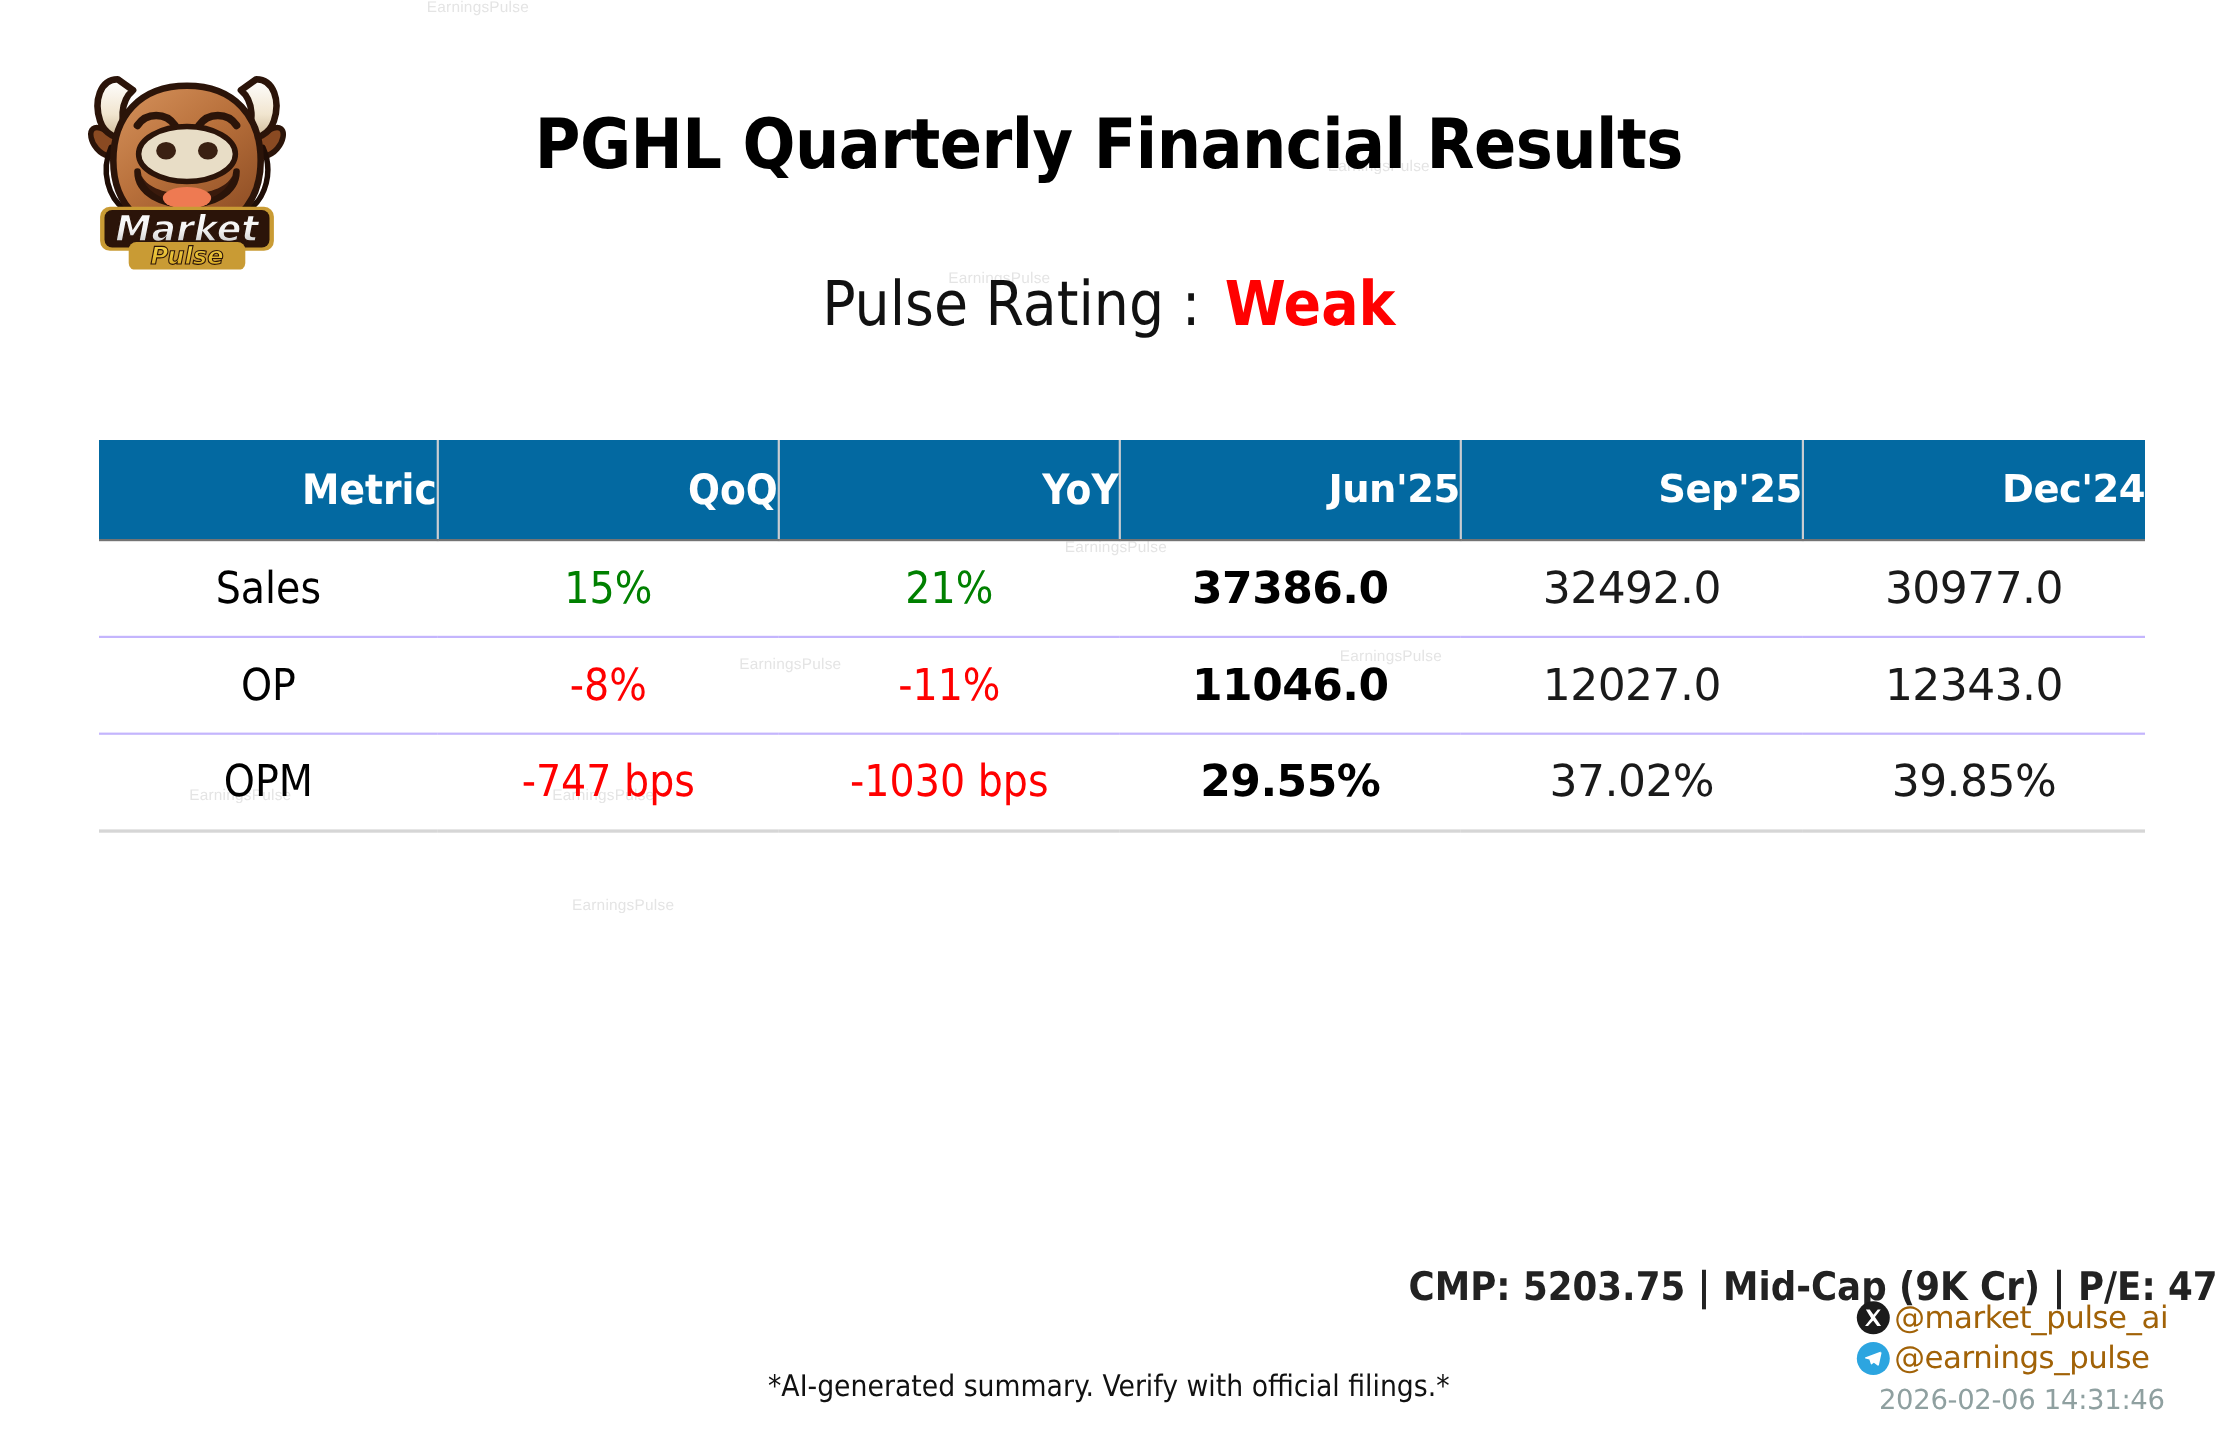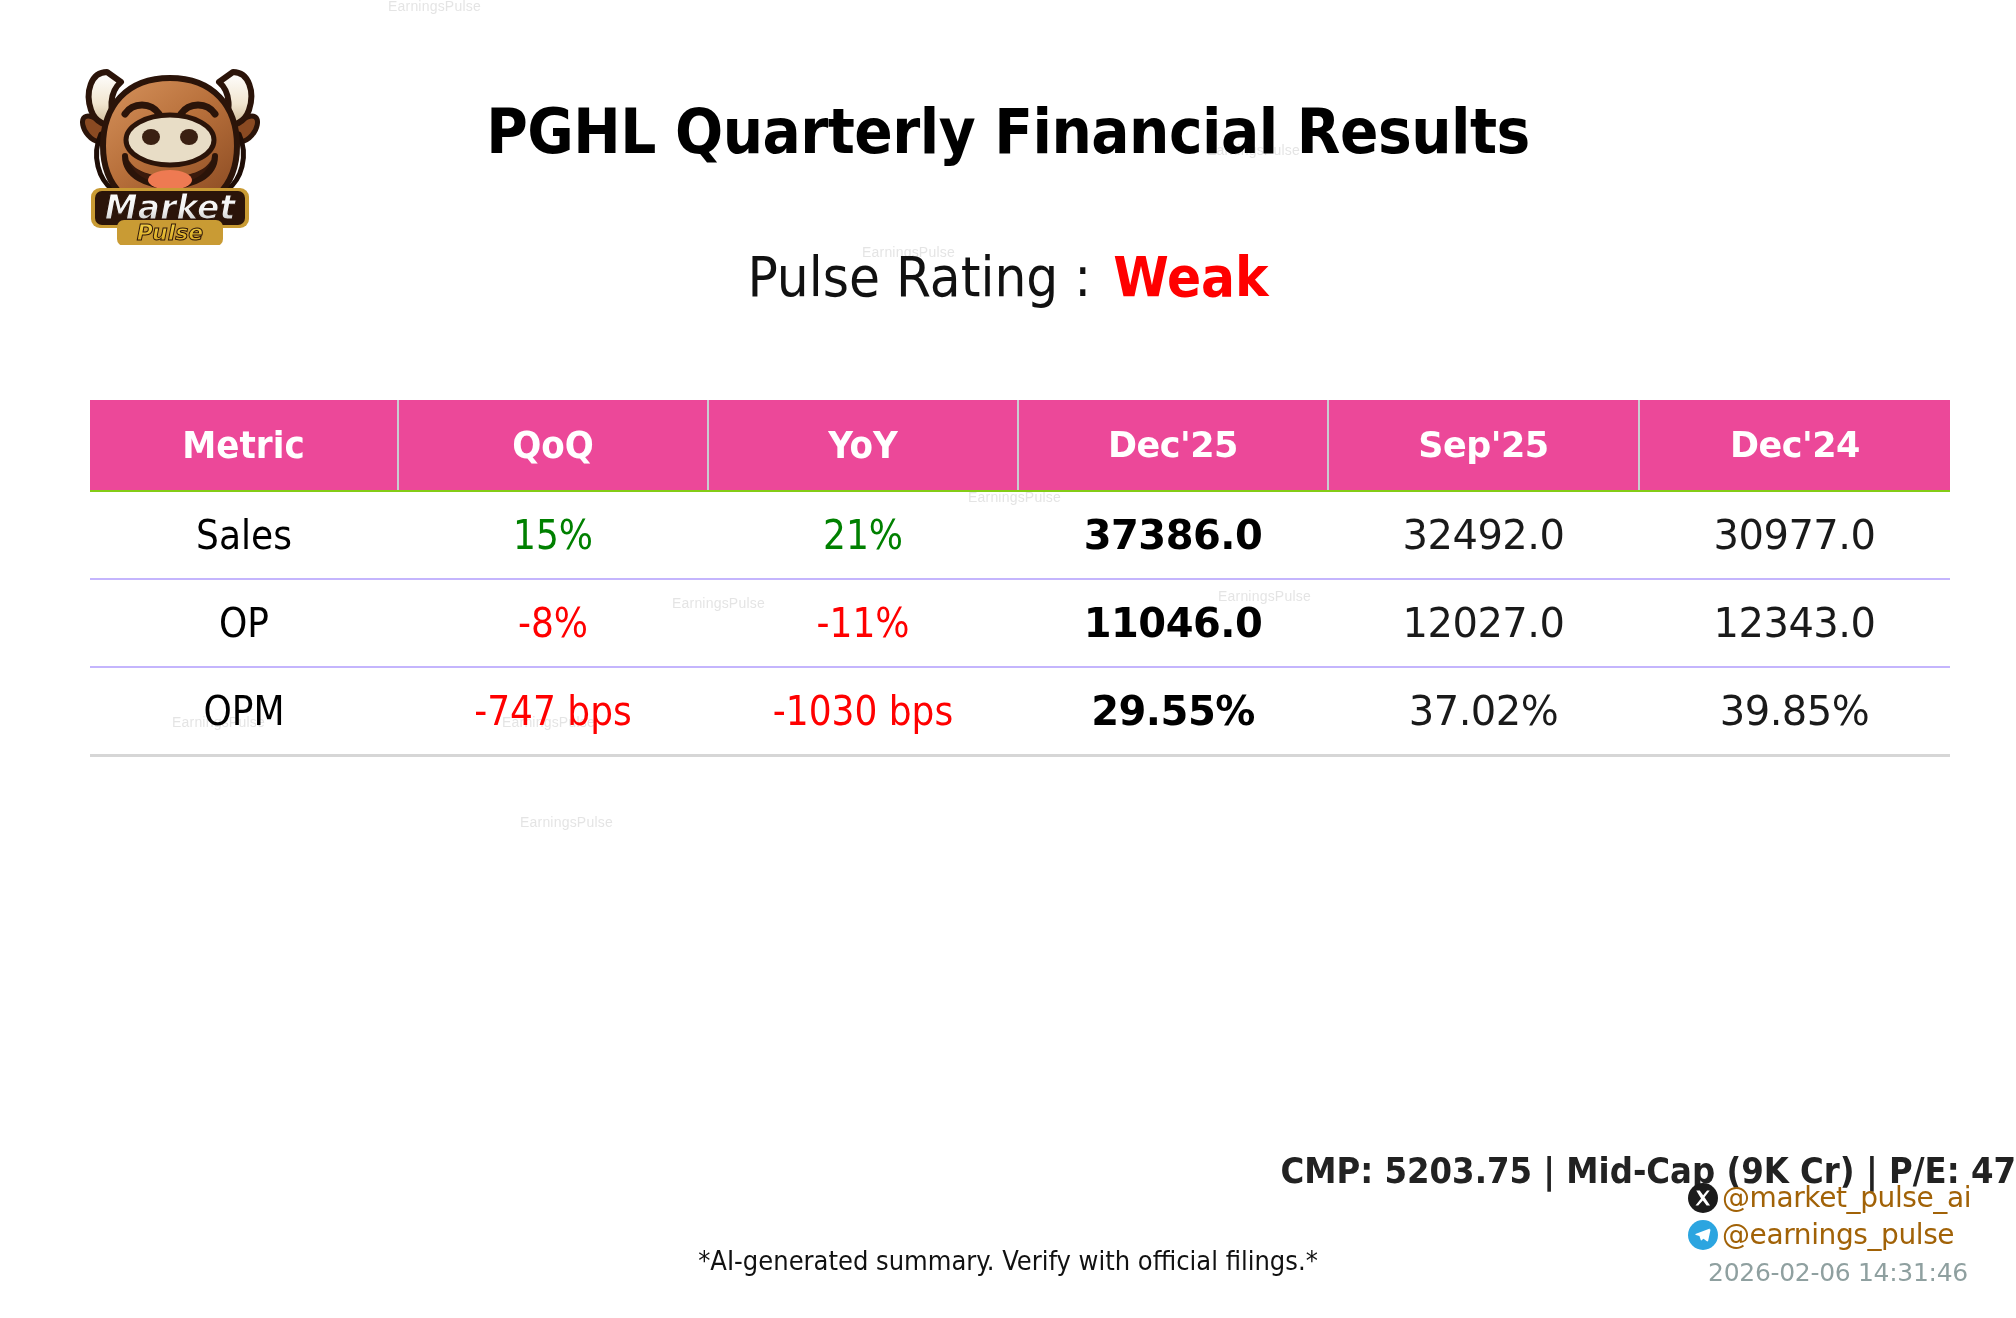--- a/index.html
+++ b/index.html
@@ -84,30 +84,30 @@
     table-layout: fixed;
   }
   #table col.c-metric { width: 308px; }
   #table col.c-qoq    { width: 310px; }
   #table col.c-yoy    { width: 310px; }
   #table col.c-cur    { width: 310px; }
   #table col.c-prev   { width: 311px; }
   #table col.c-yago   { width: 311px; }
 
   #table thead th {
-    background: #ec4899;
+    background: #0369a1;
     color: #ffffff;
     height: 90px;
     font-family: "Liberation Sans Narrow", "DejaVu Sans Condensed", "Liberation Sans", sans-serif;
     font-weight: bold;
     font-size: 38px;
-    text-align: center;
+    text-align: right;
     vertical-align: middle;
     border-right: 2px solid #c9ccd1;
-    border-bottom: 2px solid #84cc16;
+    border-bottom: 2px solid #737373;
     padding: 0;
   }
   #table thead th.wide {
     font-family: "DejaVu Sans", "Liberation Sans", sans-serif;
     font-size: 35px;
     letter-spacing: -0.5px;
   }
   #table thead th:last-child { border-right: none; }
 
   #table tbody td {
@@ -307,21 +307,21 @@
       <col class="c-yoy">
     <col class="c-cur">
       <col class="c-prev">
       <col class="c-yago">
   </colgroup>
   <thead>
     <tr>
       <th>Metric</th>
       <th>QoQ</th>
       <th>YoY</th>
-      <th class="wide">Dec'25</th>
+      <th class="wide">Jun'25</th>
       <th class="wide">Sep'25</th>
       <th class="wide">Dec'24</th>
     </tr>
   </thead>
   <tbody>
     <tr>
       <td class="metric-name">Sales</td>
       <td class="delta pos">15%</td>
       <td class="delta pos">21%</td>
       <td class="val-current">37386.0</td>

